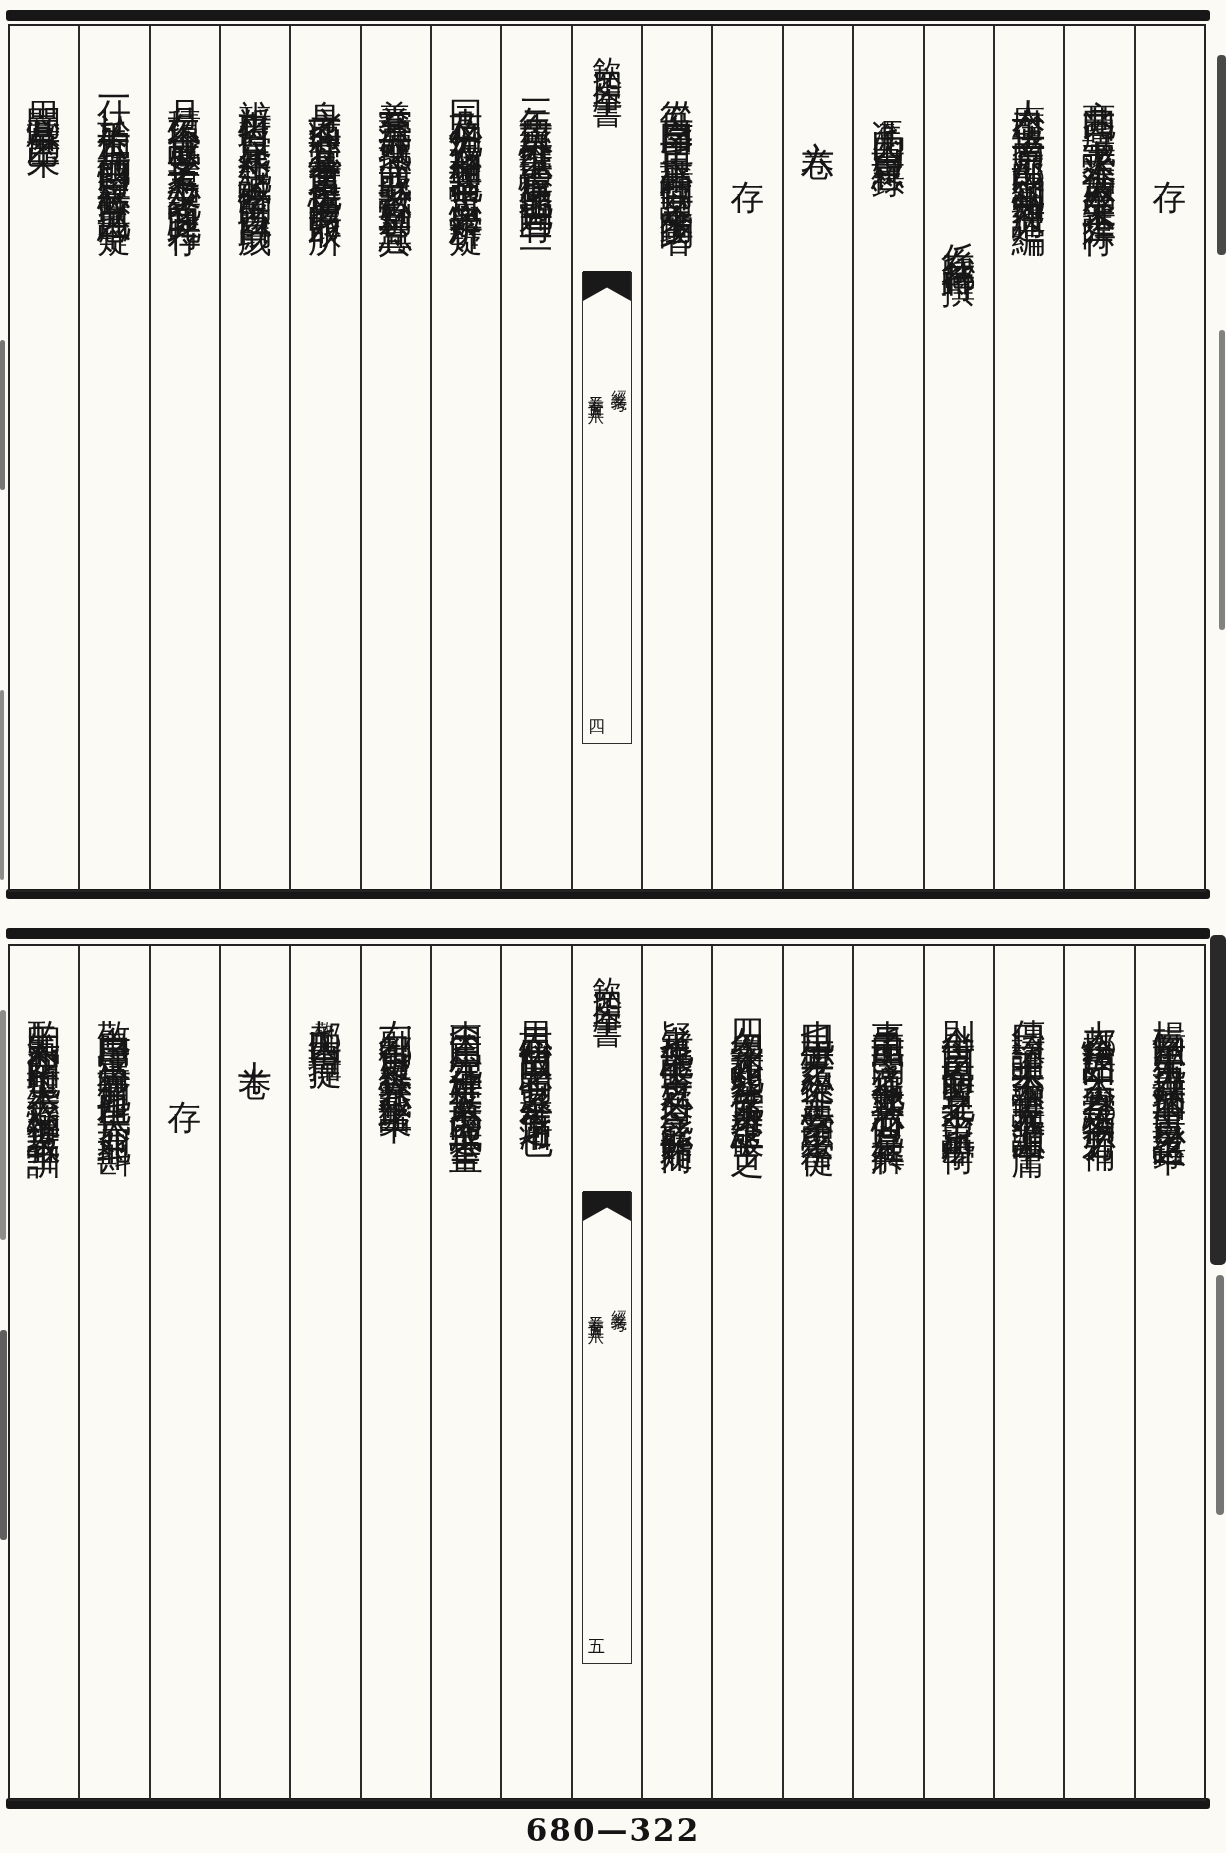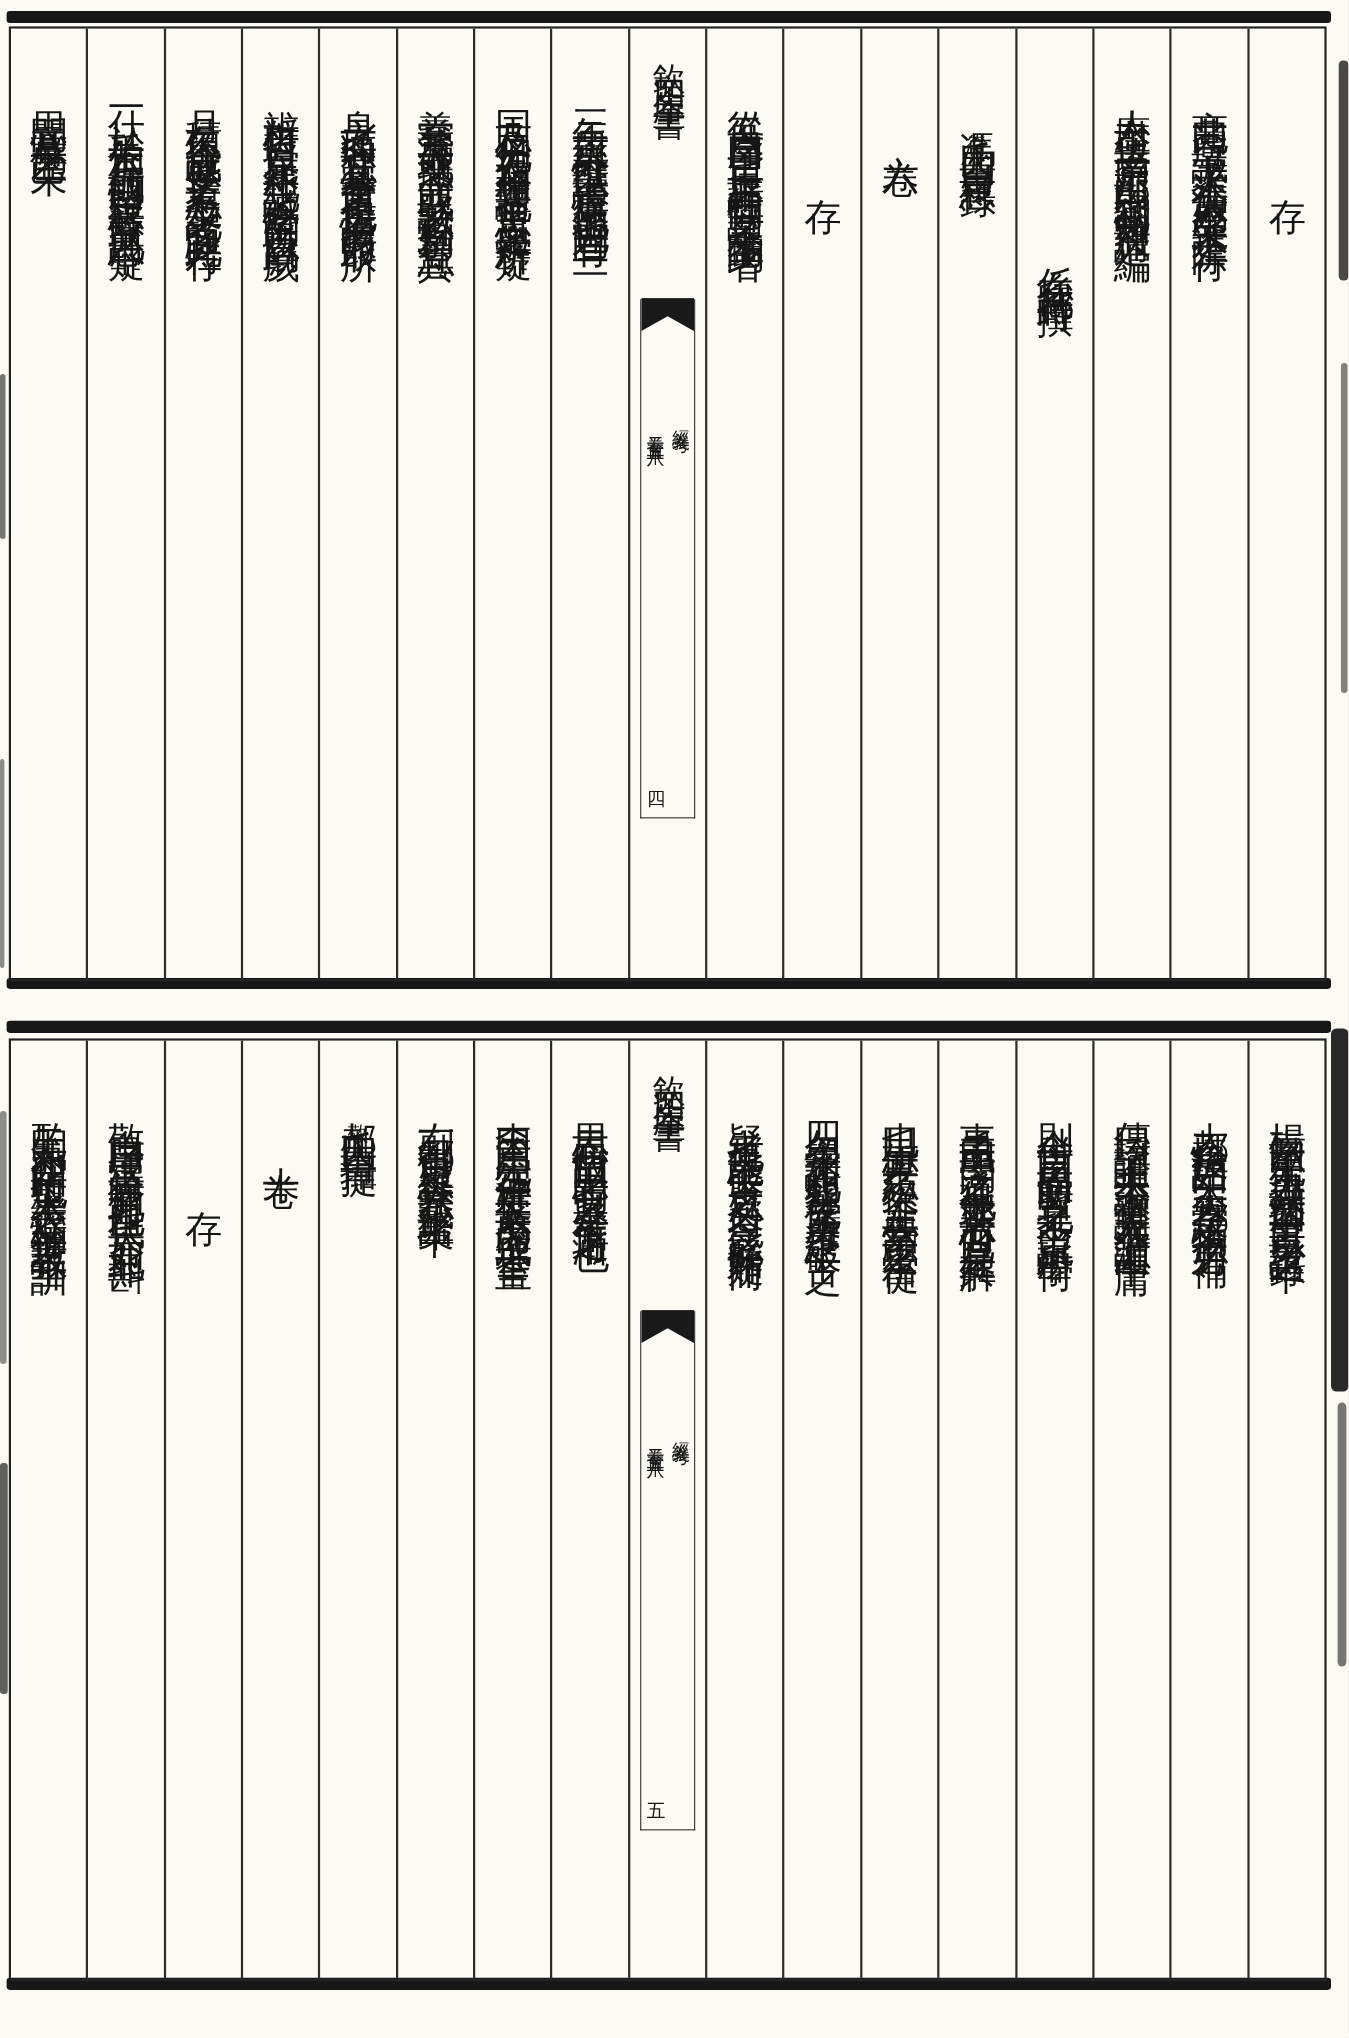--- a/index.html
+++ b/index.html
@@ -186,20 +186,21 @@
         <div class="vtext" style="padding-top: 128px;"><span>存</span></div>
       </div>
       <div class="col">
         <div class="vtext" style="padding-top: 47px;"><span>敬自序曰漢官尚書猶北斗也口代天言如北斗斟</span></div>
       </div>
       <div class="col">
         <div class="vtext" style="padding-top: 47px;"><span>酌元氣布令四時也聖人繼天立極神道設教垂訓</span></div>
       </div>
     </div>
 
+  <div class="pagenum">680—322</div>
 
   <div class="art" style="right:0;top:55px;width:9px;height:200px;opacity:.8;border-radius:4px;"></div>
   <div class="art" style="right:1px;top:330px;width:6px;height:300px;opacity:.55;border-radius:4px;"></div>
   <div class="art" style="right:0;top:935px;width:16px;height:330px;opacity:.95;border-radius:5px;"></div>
   <div class="art" style="right:2px;top:1275px;width:8px;height:240px;opacity:.6;border-radius:4px;"></div>
   <div class="art" style="left:0;top:340px;width:5px;height:150px;opacity:.6;border-radius:3px;"></div>
   <div class="art" style="left:0;top:690px;width:4px;height:190px;opacity:.5;border-radius:3px;"></div>
   <div class="art" style="left:0;top:1010px;width:6px;height:230px;opacity:.5;border-radius:3px;"></div>
   <div class="art" style="left:0;top:1330px;width:7px;height:210px;opacity:.7;border-radius:3px;"></div>
 

